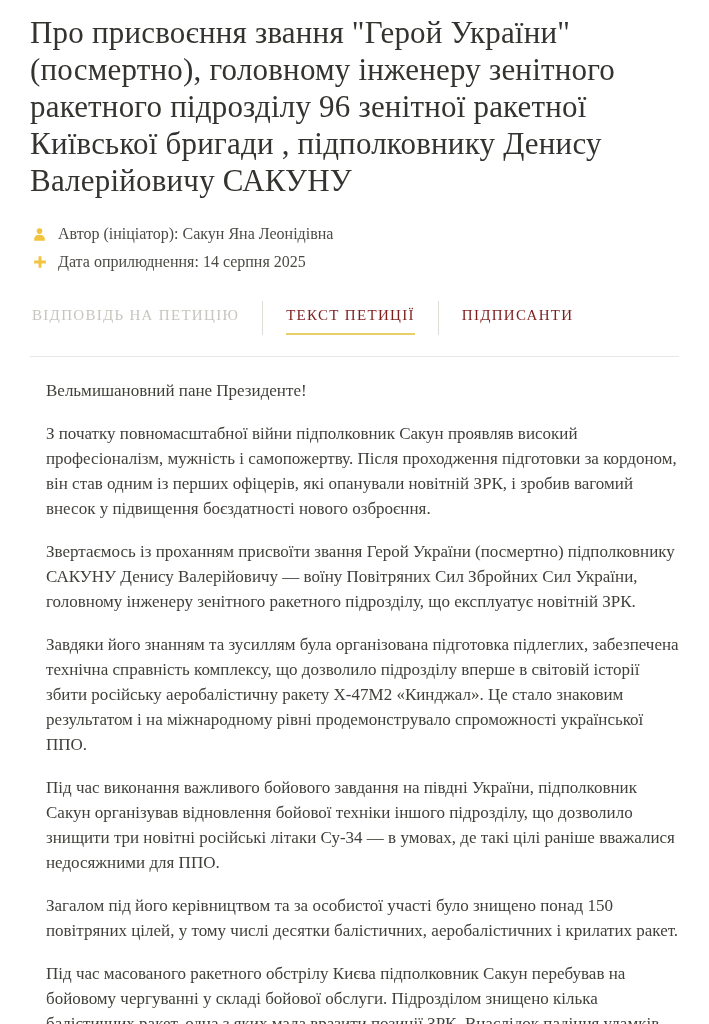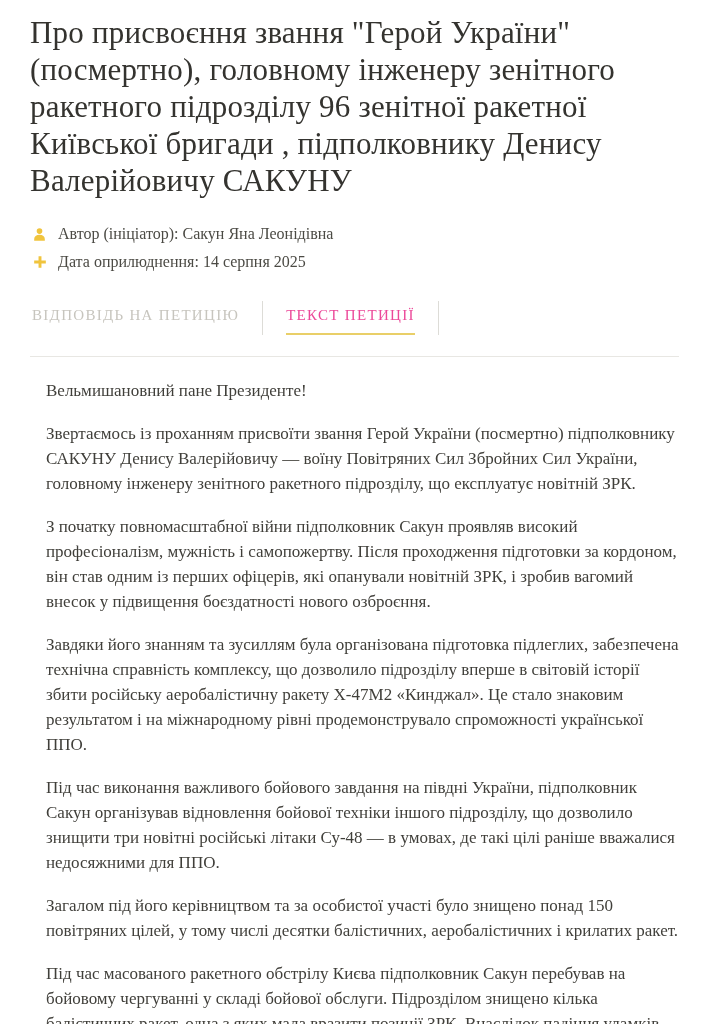--- a/index.html
+++ b/index.html
@@ -47,21 +47,21 @@
   .tabs {
     display: flex;
     align-items: center;
     margin: 0 0 0 2px;
     font-size: 15px;
     letter-spacing: 1.3px;
     line-height: 18px;
   }
   .tab {
     text-transform: uppercase;
-    color: #ec4899;
+    color: #7f1d1d;
     padding-bottom: 9px;
     border-bottom: 2px solid transparent;
     cursor: pointer;
     white-space: nowrap;
   }
   .tab--disabled { color: #c7c5be; }
   .tab--active { border-bottom-color: #e9cf68; }
   .tab-separator {
     width: 1px;
     height: 34px;
@@ -107,27 +107,28 @@
       </span>
       <span>Дата оприлюднення: 14 серпня 2025</span>
     </div>
   </div>
 
   <div class="tabs">
     <div class="tab tab--disabled">ВІДПОВІДЬ НА ПЕТИЦІЮ</div>
     <div class="tab-separator"></div>
     <div class="tab tab--active">ТЕКСТ ПЕТИЦІЇ</div>
     <div class="tab-separator"></div>
+    <div class="tab">ПІДПИСАНТИ</div>
   </div>
 
   <hr class="content-divider">
 
   <div class="petition-body">
     <p>Вельмишановний пане Президенте!</p>
+    <p>З початку повномасштабної війни підполковник Сакун проявляв високий професіоналізм, мужність і самопожертву. Після проходження підготовки за кордоном, він став одним із перших офіцерів, які опанували новітній ЗРК, і зробив вагомий внесок у підвищення боєздатності нового озброєння.</p>
     <p>Звертаємось із проханням присвоїти звання Герой України (посмертно) підполковнику САКУНУ Денису Валерійовичу — воїну Повітряних Сил Збройних Сил України, головному інженеру зенітного ракетного підрозділу, що експлуатує новітній ЗРК.</p>
-    <p>З початку повномасштабної війни підполковник Сакун проявляв високий професіоналізм, мужність і самопожертву. Після проходження підготовки за кордоном, він став одним із перших офіцерів, які опанували новітній ЗРК, і зробив вагомий внесок у підвищення боєздатності нового озброєння.</p>
     <p>Завдяки його знанням та зусиллям була організована підготовка підлеглих, забезпечена технічна справність комплексу, що дозволило підрозділу вперше в світовій історії збити російську аеробалістичну ракету Х-47М2 «Кинджал». Це стало знаковим результатом і на міжнародному рівні продемонструвало спроможності української ППО.</p>
-    <p>Під час виконання важливого бойового завдання на півдні України, підполковник Сакун організував відновлення бойової техніки іншого підрозділу, що дозволило знищити три новітні російські літаки Су-48 — в умовах, де такі цілі раніше вважалися недосяжними для ППО.</p>
+    <p>Під час виконання важливого бойового завдання на півдні України, підполковник Сакун організував відновлення бойової техніки іншого підрозділу, що дозволило знищити три новітні російські літаки Су-34 — в умовах, де такі цілі раніше вважалися недосяжними для ППО.</p>
     <p>Загалом під його керівництвом та за особистої участі було знищено понад 150 повітряних цілей, у тому числі десятки балістичних, аеробалістичних і крилатих ракет.</p>
     <p>Під час масованого ракетного обстрілу Києва підполковник Сакун перебував на бойовому чергуванні у складі бойової обслуги. Підрозділом знищено кілька балістичних ракет, одна з яких мала вразити позиції ЗРК. Внаслідок падіння уламків виникла пожежа. Попри смертельну загрозу, офіцер особисто кинувся рятувати техніку та гасити вогонь. Через детонацію бойової частини збитої ракети, Денис Сакун загинув.</p>
   </div>
 
 </div>
 
 </body></html>

